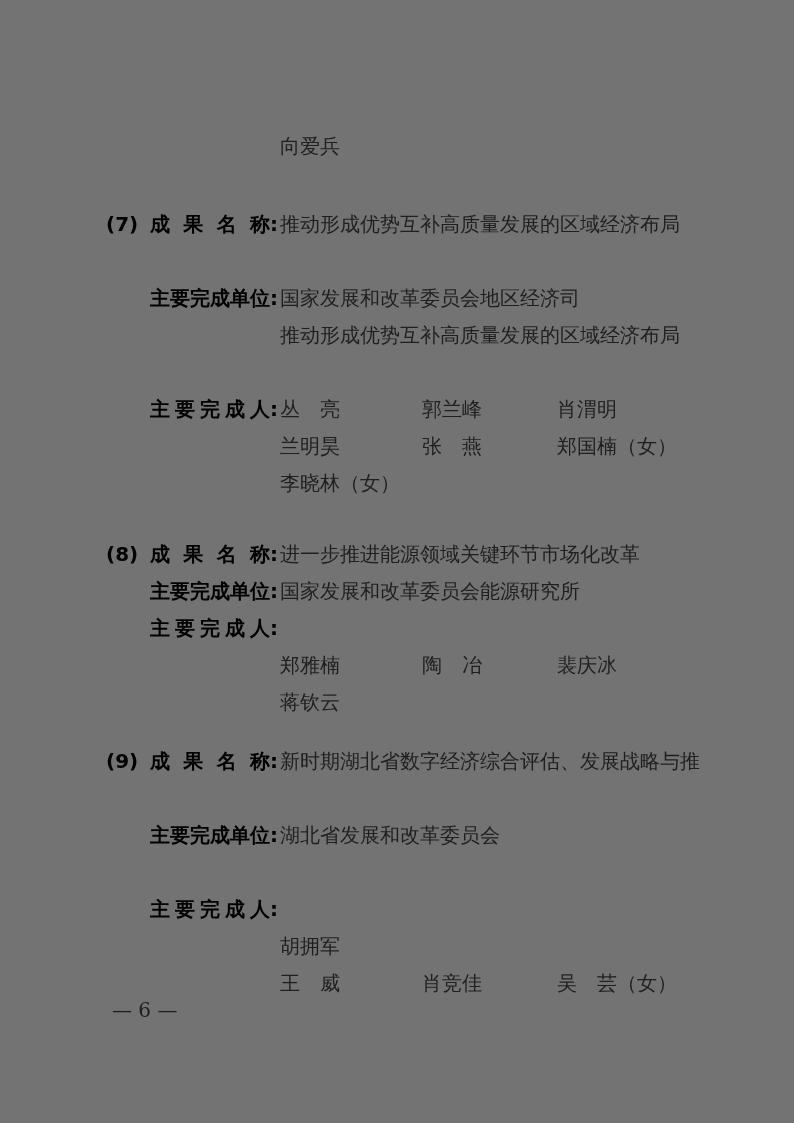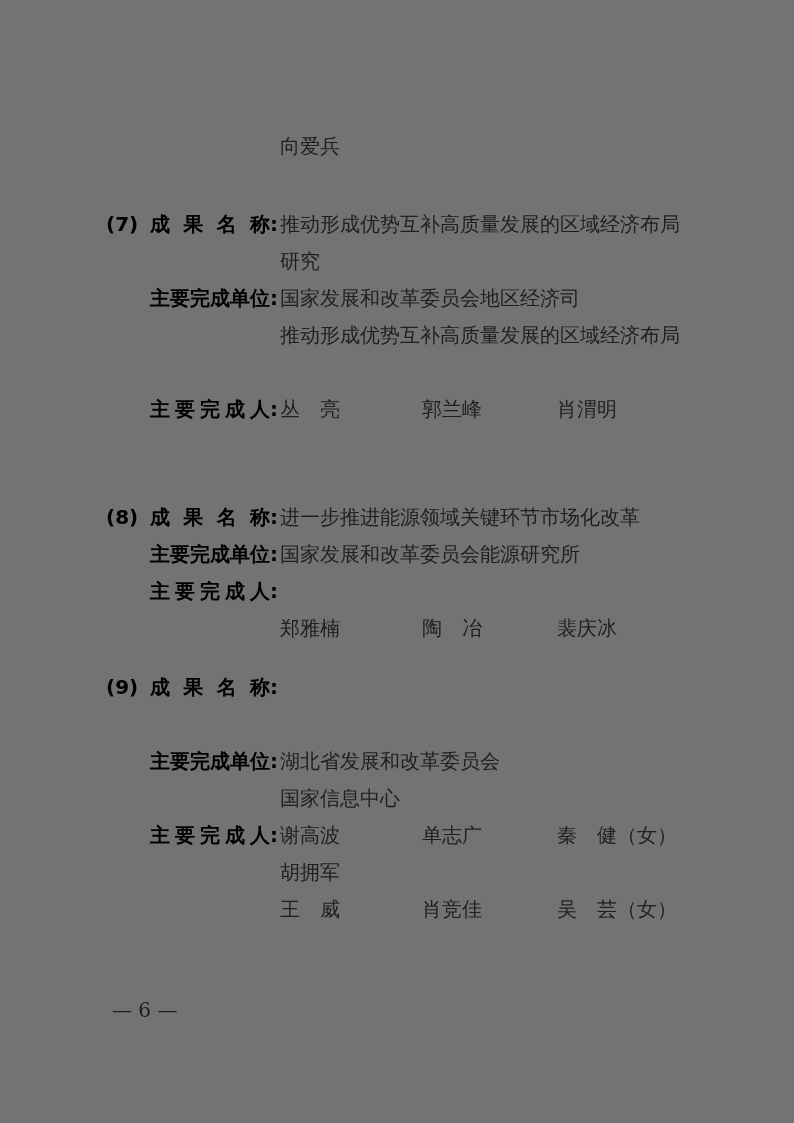--- a/index.html
+++ b/index.html
@@ -52,37 +52,39 @@
 </head>
 <body>
 
 <div class="page">
   <div class="cont-block">
       <div class="line"><div class="col-left"></div><div class="col-content"><span class="name-cell-1">向爱兵</span></div></div>
     </div>
   <div class="entries-host">
       <div class="entry">
         <div class="line"><div class="col-left"><span class="num">(7)</span><span class="label"><span>成</span><span>果</span><span>名</span><span>称</span></span><span class="colon">:</span></div><div class="col-content">推动形成优势互补高质量发展的区域经济布局</div></div>
-        <div class="line"><div class="col-left"></div><div class="col-content">研究</div></div>
+        <div class="line"><div class="col-left"></div></div>
         <div class="line"><div class="col-left"><span class="num"></span><span class="label"><span>主</span><span>要</span><span>完</span><span>成</span><span>单</span><span>位</span></span><span class="colon">:</span></div><div class="col-content">国家发展和改革委员会地区经济司</div></div>
         <div class="line"><div class="col-left"></div><div class="col-content">推动形成优势互补高质量发展的区域经济布局</div></div>
         <div class="line"><div class="col-left"></div></div>
         <div class="line"><div class="col-left"><span class="num"></span><span class="label"><span>主</span><span>要</span><span>完</span><span>成</span><span>人</span></span><span class="colon">:</span></div><div class="col-content"><span class="name-cell-1">丛　亮</span><span class="name-cell-2">郭兰峰</span><span class="name-cell-3">肖渭明</span></div></div>
-        <div class="line"><div class="col-left"></div></div>
+        <div class="line"><div class="col-left"></div><div class="col-content"><span class="name-cell-1">兰明昊</span><span class="name-cell-2">张　燕</span><span class="name-cell-3">郑国楠（女）</span></div></div>
+        <div class="line"><div class="col-left"></div><div class="col-content"><span class="name-cell-1">李晓林（女）</span></div></div>
       </div>
       <div class="entry">
         <div class="line"><div class="col-left"><span class="num">(8)</span><span class="label"><span>成</span><span>果</span><span>名</span><span>称</span></span><span class="colon">:</span></div><div class="col-content">进一步推进能源领域关键环节市场化改革</div></div>
         <div class="line"><div class="col-left"><span class="num"></span><span class="label"><span>主</span><span>要</span><span>完</span><span>成</span><span>单</span><span>位</span></span><span class="colon">:</span></div><div class="col-content">国家发展和改革委员会能源研究所</div></div>
         <div class="line"><div class="col-left"><span class="num"></span><span class="label"><span>主</span><span>要</span><span>完</span><span>成</span><span>人</span></span><span class="colon">:</span></div></div>
         <div class="line"><div class="col-left"></div><div class="col-content"><span class="name-cell-1">郑雅楠</span><span class="name-cell-2">陶　冶</span><span class="name-cell-3">裴庆冰</span></div></div>
+        <div class="line"><div class="col-left"></div><div class="col-content"><span class="name-cell-1">蒋钦云</span></div></div>
       </div>
       <div class="entry">
-        <div class="line"><div class="col-left"><span class="num">(9)</span><span class="label"><span>成</span><span>果</span><span>名</span><span>称</span></span><span class="colon">:</span></div></div>
+        <div class="line"><div class="col-left"><span class="num">(9)</span><span class="label"><span>成</span><span>果</span><span>名</span><span>称</span></span><span class="colon">:</span></div><div class="col-content">新时期湖北省数字经济综合评估、发展战略与推</div></div>
         <div class="line"><div class="col-left"></div></div>
         <div class="line"><div class="col-left"><span class="num"></span><span class="label"><span>主</span><span>要</span><span>完</span><span>成</span><span>单</span><span>位</span></span><span class="colon">:</span></div><div class="col-content">湖北省发展和改革委员会</div></div>
-        <div class="line"><div class="col-left"></div><div class="col-content">国家信息中心</div></div>
-        <div class="line"><div class="col-left"><span class="num"></span><span class="label"><span>主</span><span>要</span><span>完</span><span>成</span><span>人</span></span><span class="colon">:</span></div><div class="col-content"><span class="name-cell-1">谢高波</span><span class="name-cell-2">单志广</span><span class="name-cell-3">秦　健（女）</span></div></div>
+        <div class="line"><div class="col-left"></div></div>
+        <div class="line"><div class="col-left"><span class="num"></span><span class="label"><span>主</span><span>要</span><span>完</span><span>成</span><span>人</span></span><span class="colon">:</span></div></div>
         <div class="line"><div class="col-left"></div><div class="col-content"><span class="name-cell-1">胡拥军</span></div></div>
         <div class="line"><div class="col-left"></div><div class="col-content"><span class="name-cell-1">王　威</span><span class="name-cell-2">肖竞佳</span><span class="name-cell-3">吴　芸（女）</span></div></div>
       </div>
     </div>
   <div class="pagenum">— 6 —</div>
 </div>
 
 </body></html>

